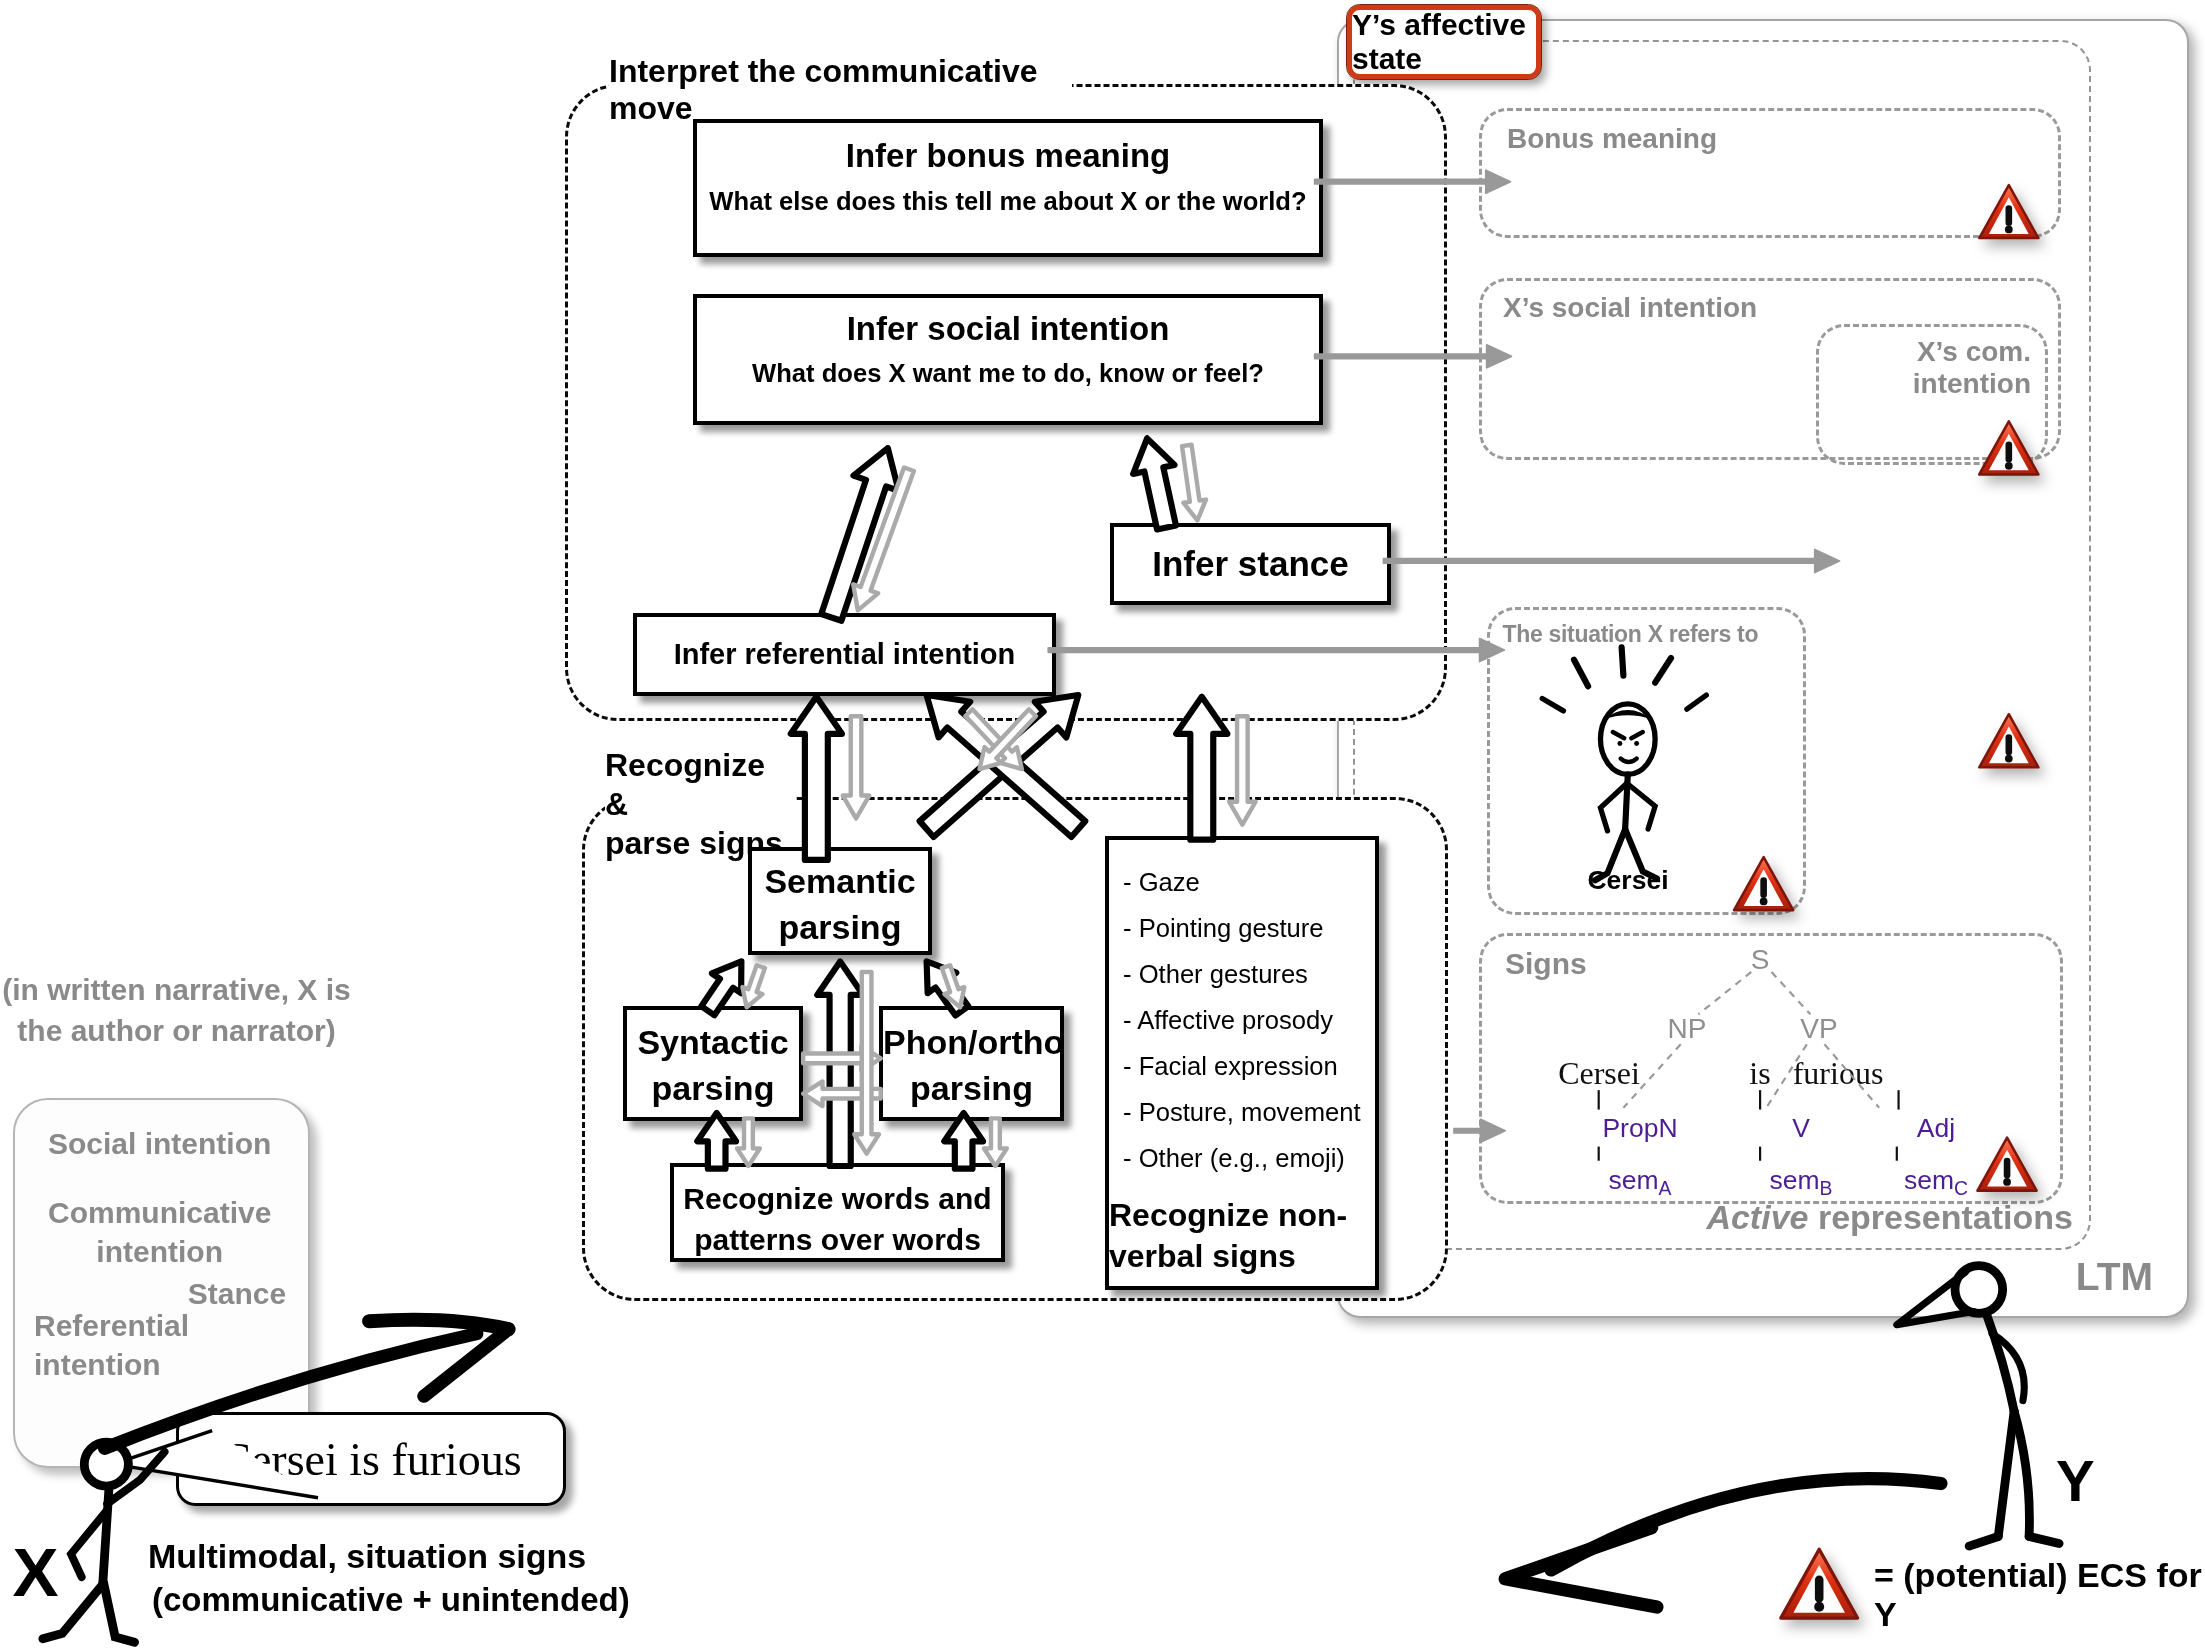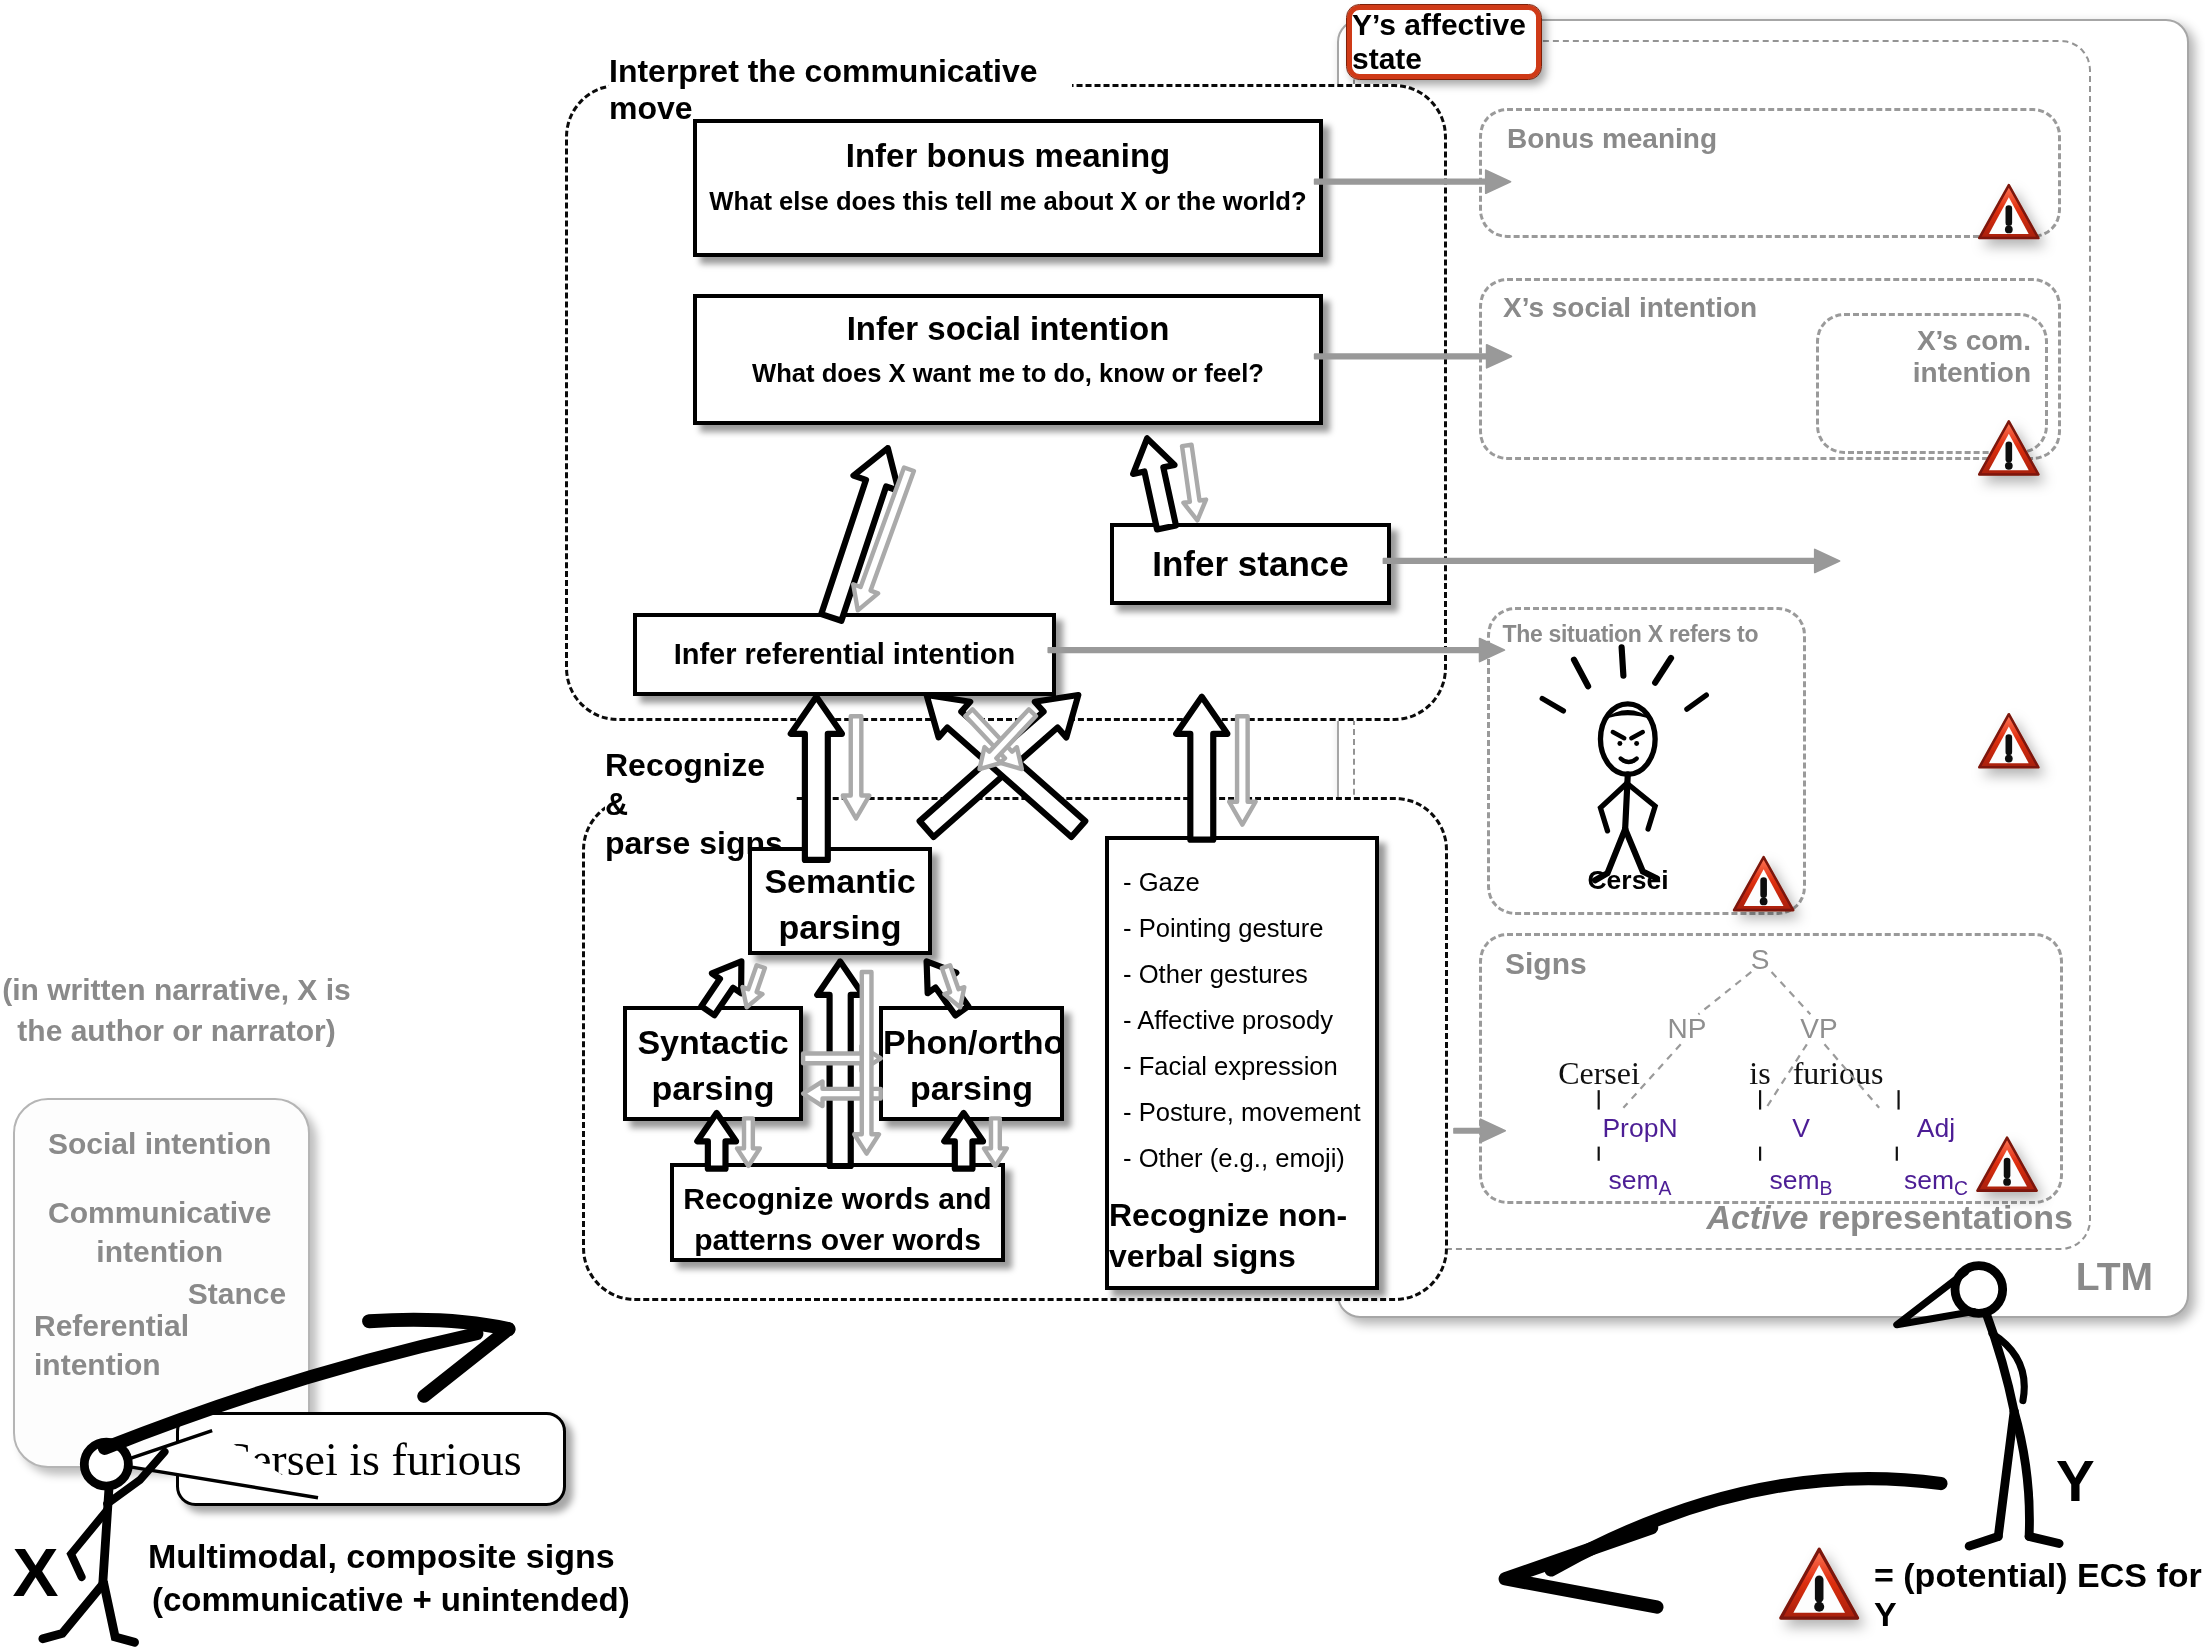--- a/index.html
+++ b/index.html
@@ -52,21 +52,21 @@
     <span style="font-style:italic;">Active</span><span> representations</span>
   </div>
 
   <div class="abs gdash" style="left:1479px;top:108px;width:576px;height:124px;">
     <div class="glab" style="font-size:28px;padding:12.4px 0 0 25px;">Bonus meaning</div>
   </div>
 
   <div class="abs gdash" style="left:1479px;top:278px;width:576px;height:176px;">
     <div class="glab" style="font-size:28px;padding:10.6px 0 0 21px;">X’s social intention</div>
   </div>
-  <div class="abs gdash" style="left:1816px;top:313px;width:226px;height:135px;">
+  <div class="abs gdash" style="left:1816px;top:324px;width:226px;height:135px;">
     <div class="glab pre" style="font-size:28px;padding:8.8px 14px 0 0;text-align:right;">X’s com.
 intention</div>
   </div>
 
 
   <div class="abs gdash" style="left:1487px;top:607px;width:313px;height:302px;">
     <div class="glab" style="font-size:23px;padding:10.6px 0 0 12.4px;letter-spacing:-0.3px;">The situation X refers to</div>
   </div>
   <div class="abs" style="left:1566px;top:865px;width:124px;text-align:center;font-size:26.5px;font-weight:bold;">Cersei</div>
 
@@ -142,21 +142,21 @@
   <div class="abs glab" style="left:13.2px;top:1127px;width:293px;text-align:center;font-size:30px;">Social intention</div>
   <div class="abs glab pre" style="left:13.2px;top:1193px;width:293px;text-align:center;font-size:30px;line-height:39px;">Communicative
 intention</div>
   <div class="abs glab" style="left:13.2px;top:1277px;width:273px;text-align:right;font-size:30px;">Stance</div>
   <div class="abs glab pre" style="left:34px;top:1306px;width:265px;text-align:left;font-size:30px;line-height:39px;">Referential
 intention</div>
 
   <div class="abs bubble" style="left:176px;top:1412px;width:384px;height:88px;">Cersei is furious</div>
 
   <div class="abs" style="left:12.4px;top:1533px;font-size:69px;font-weight:bold;">X</div>
-  <div class="abs" style="left:148px;top:1537px;font-size:34px;font-weight:bold;">Multimodal, composite signs</div>
+  <div class="abs" style="left:148px;top:1537px;font-size:34px;font-weight:bold;">Multimodal, situation signs</div>
   <div class="abs" style="left:152px;top:1581px;font-size:33px;font-weight:bold;">(communicative + unintended)</div>
 
   <div class="abs" style="left:2056px;top:1447px;font-size:58px;font-weight:bold;">Y</div>
   <div class="abs" style="left:1874px;top:1556px;font-size:34px;font-weight:bold;">= (potential) ECS for Y</div>
 
   <svg id="fx" width="2206" height="1652" viewBox="0 0 2500 1873">
     <defs>
       <linearGradient id="wgrad" x1="0" y1="0" x2="0" y2="1">
         <stop offset="0" stop-color="#ff7757"></stop>
           <stop offset="0.45" stop-color="#e03012"></stop>

